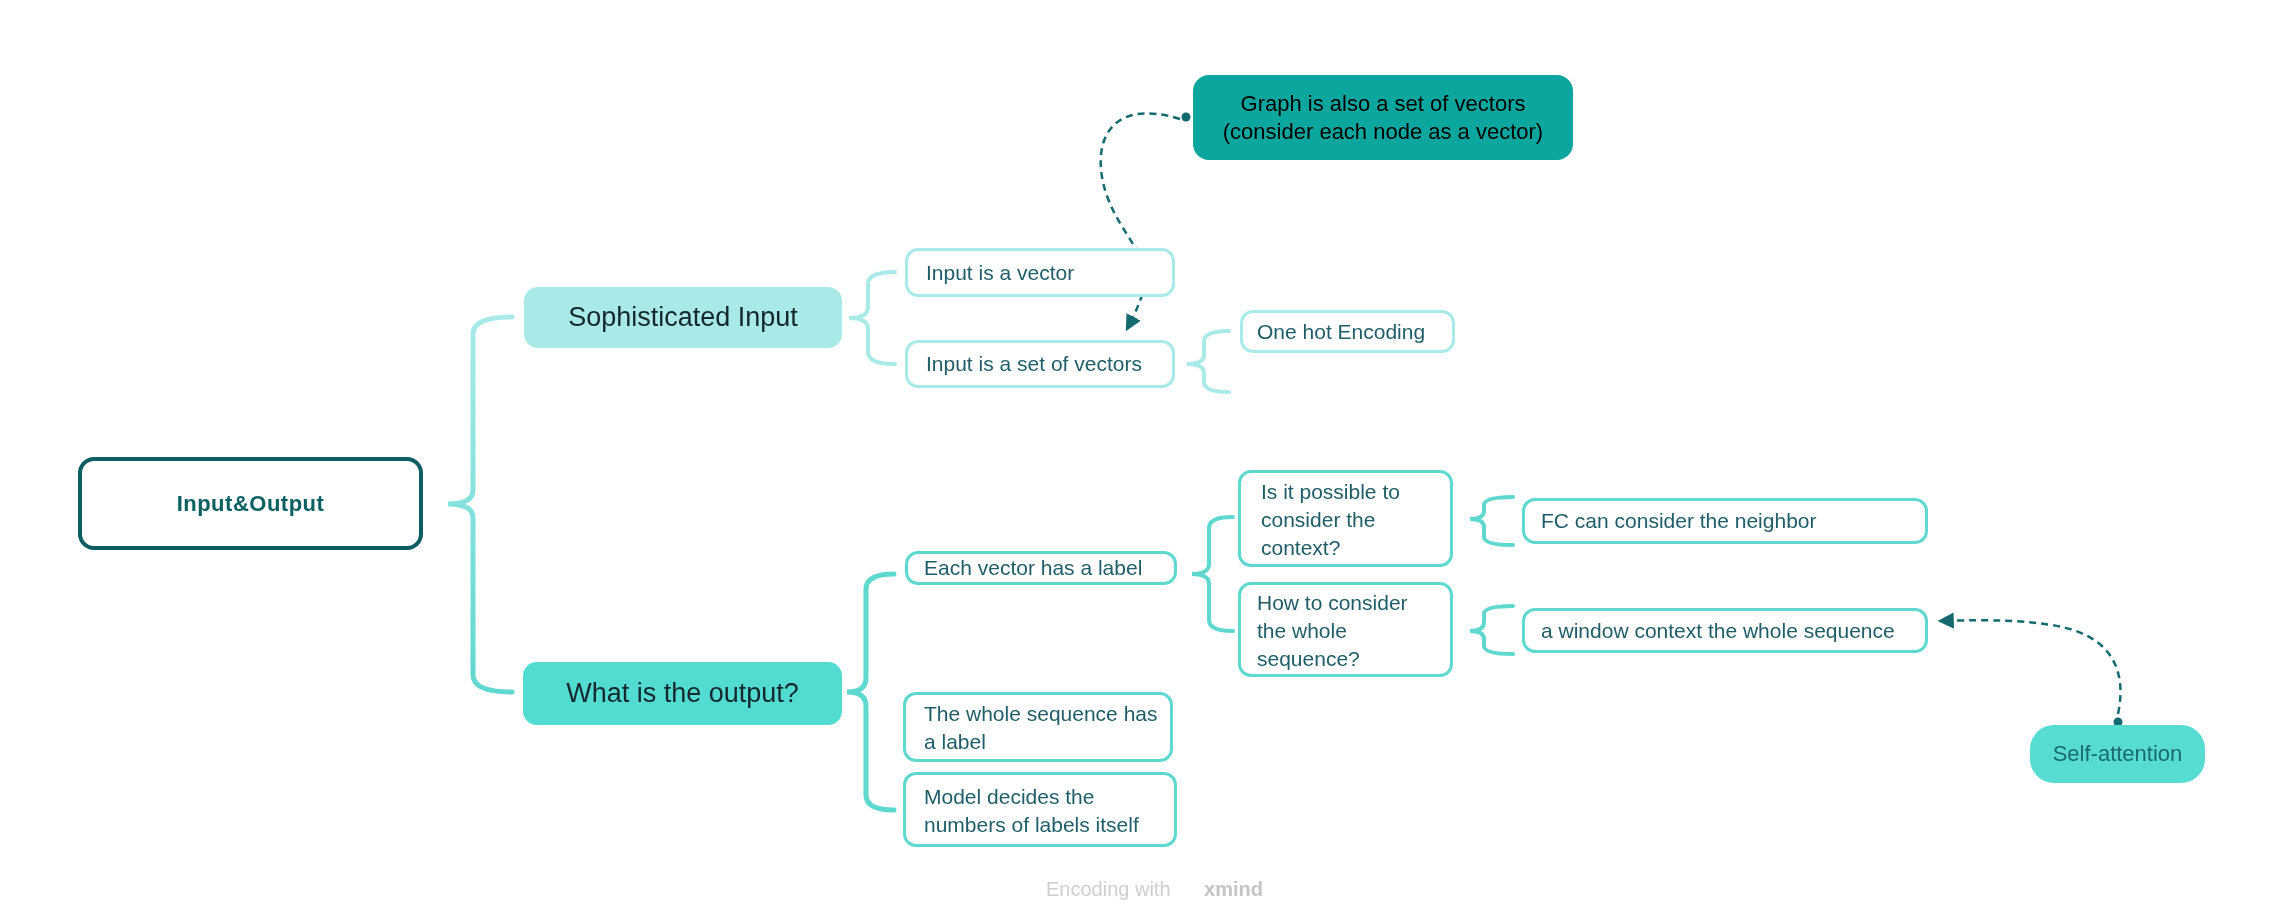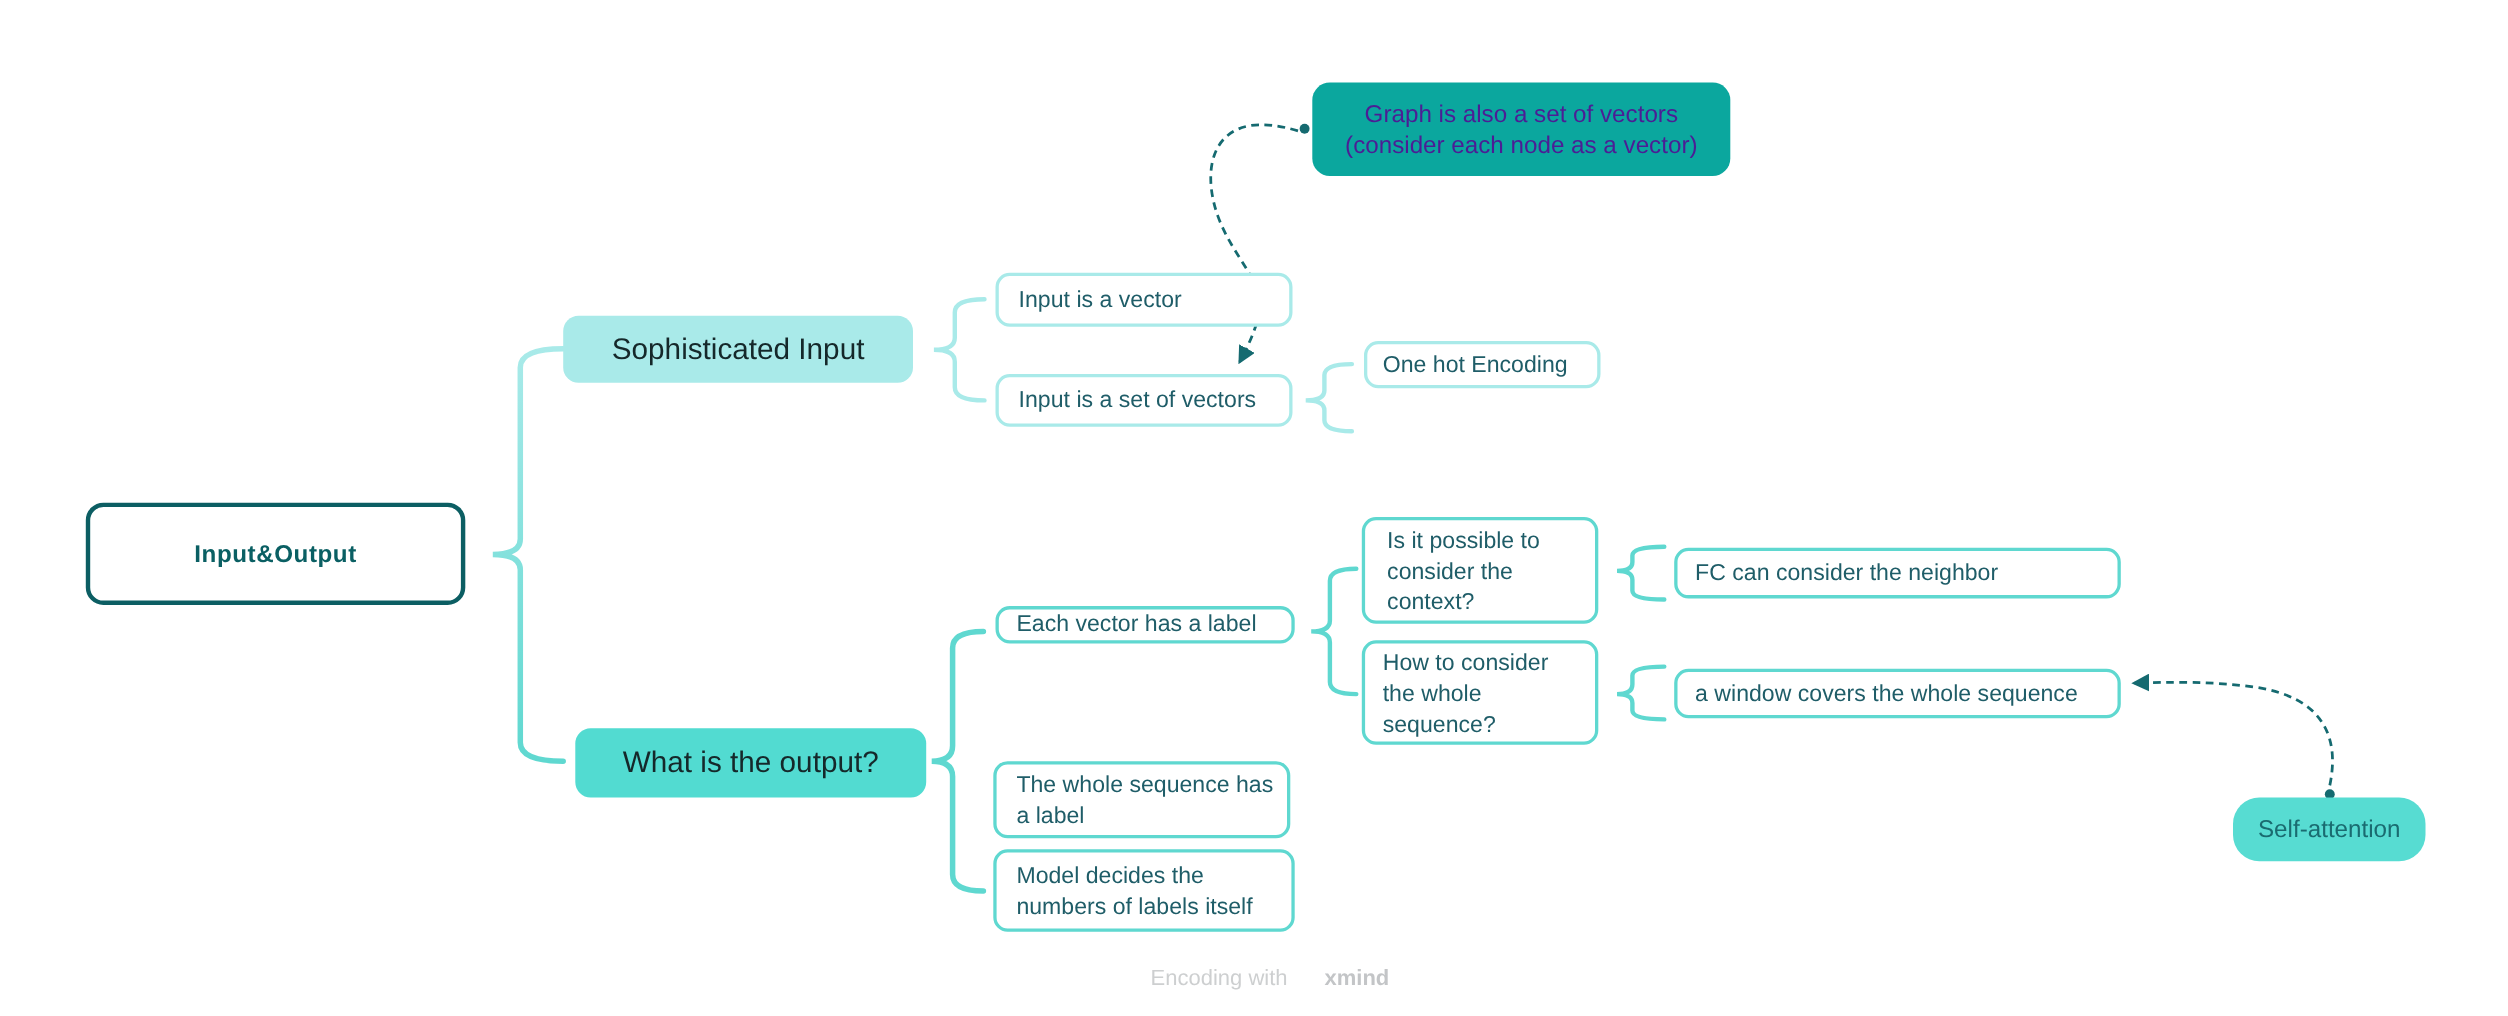--- a/index.html
+++ b/index.html
@@ -10,21 +10,21 @@
   #connectors{position:absolute;left:0;top:0;width:2280px;height:924px;z-index:1;}
   .node{position:absolute;z-index:2;box-sizing:border-box;display:flex;align-items:center;}
   .root-node{
     left:78px;top:457px;width:345px;height:93px;background:#ffffff;
     border:4px solid #0C5E63;border-radius:16px;justify-content:center;
     font-size:22px;font-weight:bold;color:#0A5F63;letter-spacing:0.5px;
   }
   .main-topic{
     border-radius:14px;justify-content:center;font-size:27px;color:#15282A;
   }
-  .mt-light{left:512px;top:287px;width:318px;height:61px;background:#A9EAE9;}
+  .mt-light{left:524px;top:287px;width:318px;height:61px;background:#A9EAE9;}
   .mt-strong{left:523px;top:662px;width:319px;height:63px;background:#52DBD1;}
   .sub{
     background:#ffffff;border:3px solid #A9EAE9;border-radius:13px;
     font-size:21px;color:#1F5D68;padding-left:18px;line-height:28px;
   }
   .sub.strong{border-color:#5FD8D0;}
   .sub.multi{align-items:center;padding-top:2px;padding-right:12px;}
   .n-vec{left:905px;top:248px;width:270px;height:49px;}
   .n-setvec{left:905px;top:340px;width:270px;height:48px;}
   .n-onehot{left:1240px;top:310px;width:215px;height:43px;padding-left:14px;}
@@ -32,21 +32,21 @@
   .n-each{left:905px;top:551px;width:272px;height:34px;padding-left:16px;}
   .n-isit{left:1238px;top:470px;width:215px;height:97px;padding-left:20px;}
   .n-how{left:1238px;top:582px;width:215px;height:95px;padding-left:16px;}
   .n-fc{left:1522px;top:498px;width:406px;height:46px;padding-left:16px;}
   .n-window{left:1522px;top:608px;width:406px;height:45px;padding-left:16px;}
   .n-whole{left:903px;top:692px;width:270px;height:70px;padding-left:18px;}
   .n-model{left:903px;top:772px;width:274px;height:75px;padding-left:18px;}
   .float-note{
     left:1193px;top:75px;width:380px;height:85px;background:#0BA79E;
     border-radius:16px;justify-content:center;text-align:center;
-    font-size:22px;line-height:28px;color:#4c1d95;white-space:pre-line;
+    font-size:22px;line-height:28px;color:#000000;white-space:pre-line;
   }
   .self-att{
     left:2030px;top:725px;width:175px;height:58px;background:#57DCD2;
     border-radius:24px;justify-content:center;font-size:22px;color:#1A6B70;
   }
   .footer{
     position:absolute;left:1046px;top:878px;z-index:2;
     font-size:20px;color:#CDCFD0;white-space:nowrap;
   }
   .footer b{color:#C3C5C7;font-weight:bold;margin-left:28px;}
@@ -120,21 +120,21 @@
   <div class="node sub strong multi n-isit">
     <span>Is it possible to consider the context?</span>
   </div>
   <div class="node sub strong n-fc">
     <span>FC can consider the neighbor</span>
   </div>
   <div class="node sub strong multi n-how">
     <span>How to consider the whole sequence?</span>
   </div>
   <div class="node sub strong n-window">
-    <span>a window covers the whole sequence</span>
+    <span>a window context the whole sequence</span>
   </div>
   <div class="node sub strong multi n-whole">
     <span>The whole sequence has a label</span>
   </div>
   <div class="node sub strong multi n-model">
     <span>Model decides the numbers of labels itself</span>
   </div>
 
   <div class="node self-att">
     <span>Self-attention</span>

